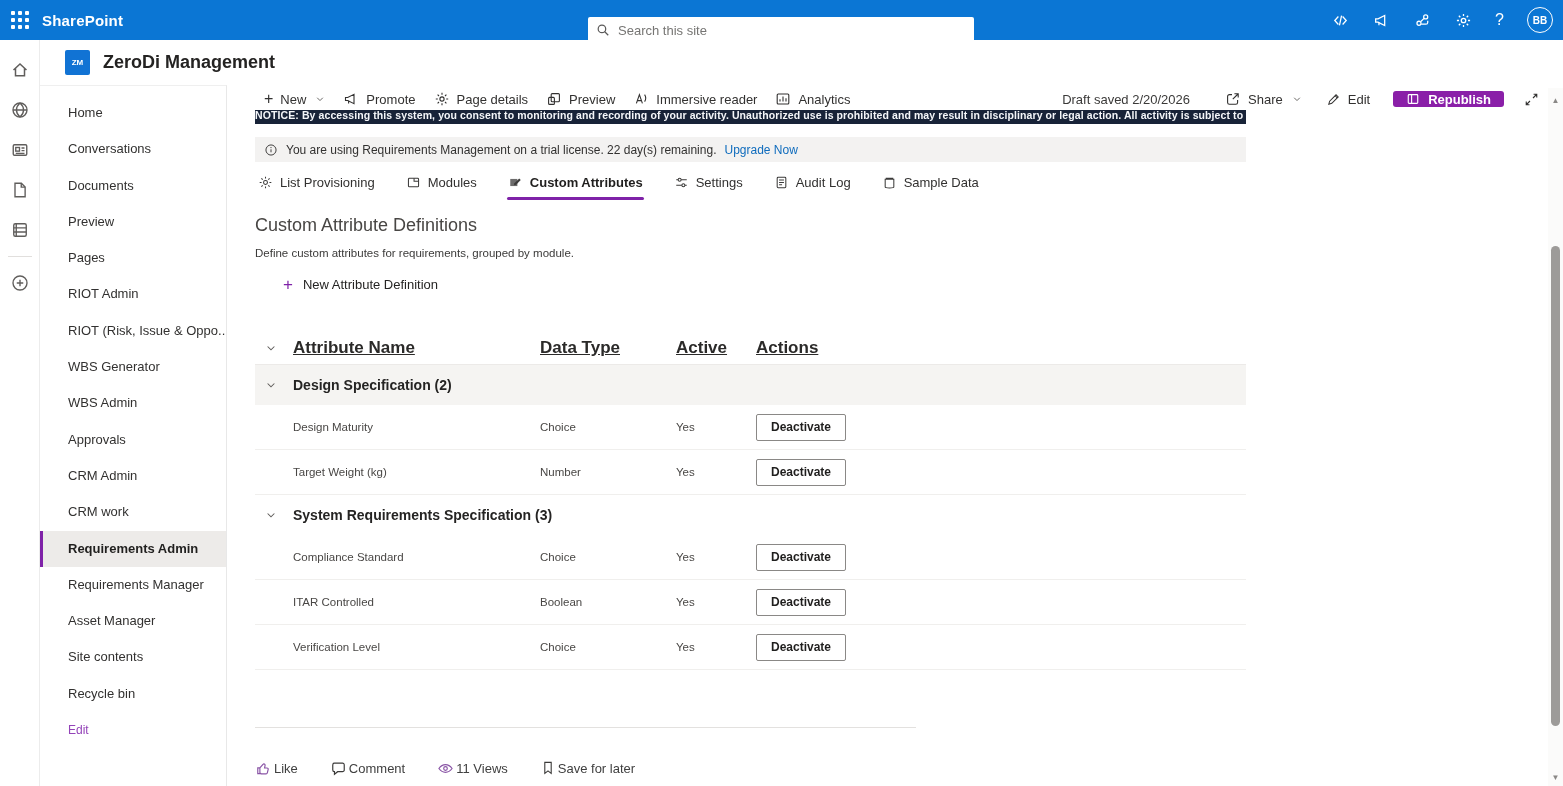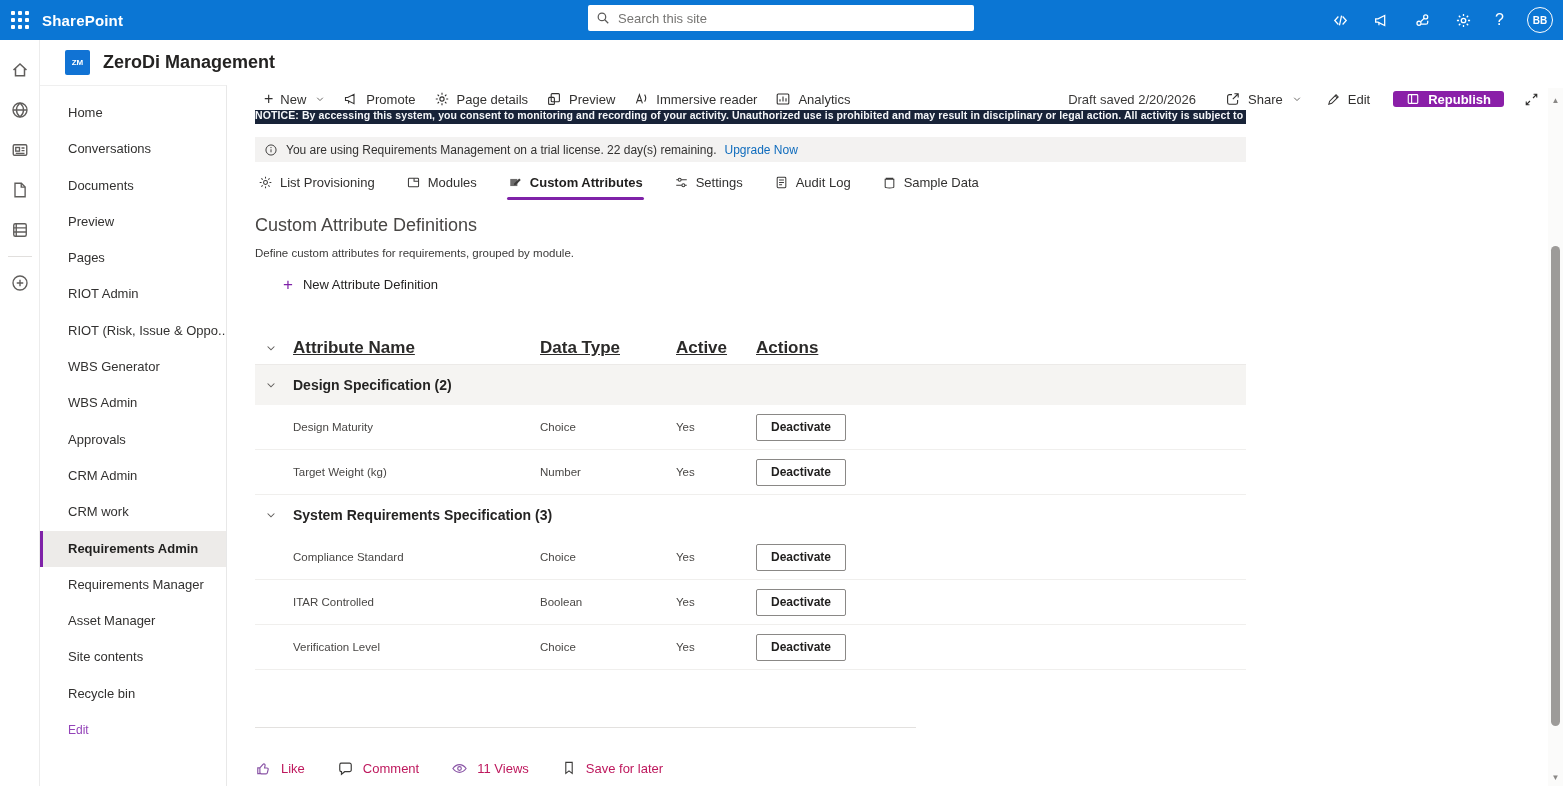--- a/index.html
+++ b/index.html
@@ -7,21 +7,21 @@
     font-family:"Liberation Sans", sans-serif; }
   svg { display:block; }
 
   
   .topbar { position:absolute; top:0; left:0; width:1563px; height:40px;
     background:#0b76d4; display:flex; align-items:center; color:#fff; z-index:50; }
   .waffle { width:40px; height:40px; display:flex; align-items:center; justify-content:center; cursor:pointer; }
   .waffle-grid { display:grid; grid-template-columns:repeat(3,4px); grid-gap:3px; }
   .waffle-grid i { width:4px; height:4px; background:#fff; border-radius:1px; }
   .topbar-app { font-size:15px; font-weight:700; margin-left:2px; letter-spacing:.2px; }
-  .searchbox { position:absolute; left:588px; top:5px; width:386px; height:26px; background:#fff;
+  .searchbox { position:absolute; left:588px; top:17px; width:386px; height:26px; background:#fff;
     border-radius:2px; display:flex; align-items:center; padding:0 8px; color:#605e5c; }
   .searchbox input { border:none; outline:none; flex:1; font-size:13px; margin-left:8px;
     font-family:"Liberation Sans", sans-serif; color:#323130; }
   .searchbox input::placeholder { color:#767573; }
   .topbar-right { position:absolute; right:10px; top:0; height:40px; display:flex; align-items:center; gap:23px; }
   .tb-icon { width:18px; height:18px; color:#fff; cursor:pointer; display:flex; align-items:center; justify-content:center; }
   .tb-help { font-size:16px; font-weight:400; cursor:pointer; }
   .avatar { width:26px; height:26px; border:1.5px solid #fff; border-radius:50%;
     display:flex; align-items:center; justify-content:center; font-size:10px; font-weight:700; cursor:pointer; }
 
@@ -48,21 +48,21 @@
   .nav-edit { height:36px; line-height:36px; padding-left:28px; font-size:12px; color:#9343b8; cursor:pointer; }
 
   
   .content { position:absolute; top:85px; left:227px; right:0; bottom:0; background:#fff; overflow:hidden; }
 
   .cmdbar { position:absolute; top:0; left:28px; right:24px; height:28px; display:flex; align-items:center; }
   .cmd-item { display:flex; align-items:center; gap:7px; font-size:13px; color:#323130;
     padding:4px 9px; border-radius:2px; cursor:pointer; white-space:nowrap; }
   .cmd-item .chev { margin-left:2px; color:#605e5c; }
   .cmd-right { margin-left:auto; display:flex; align-items:center; gap:6px; }
-  .draft-status { font-size:13px; color:#3b3a39; margin-right:14px; white-space:nowrap; }
+  .draft-status { font-size:13px; color:#3b3a39; margin-right:20px; white-space:nowrap; }
   .btn-republish { display:flex; align-items:center; gap:8px; background:#8a1fa8; color:#fff;
     border:none; height:16px; padding:0 13px; font-size:13px; font-weight:700; border-radius:3px;
     cursor:pointer; font-family:"Liberation Sans", sans-serif; margin-left:8px; }
   .expand-btn { margin-left:14px; color:#323130; cursor:pointer; }
 
   .notice-banner { position:absolute; top:25px; left:28px; width:991px; height:14px; background:#182338;
     overflow:hidden; text-align:center; }
   .notice-banner span { display:inline-block; font-size:10.5px; line-height:15px; color:#f4f6f9;
     transform:translateY(-5px); font-weight:700; letter-spacing:.1px; white-space:nowrap; }
 
@@ -94,21 +94,21 @@
   .group-row.shaded { background:#f5f4f2; }
   .group-row .chev-cell { padding-left:10px; color:#605e5c; }
   .group-name { grid-column:2 / 6; font-size:14px; font-weight:700; color:#252423; }
   .data-row { height:45px; border-bottom:1px solid #f0efed; color:#494745; }
   .data-row:last-child { border-bottom:1px solid #f0efed; }
   .btn-deactivate { width:90px; height:27px; background:#fff; border:1px solid #8a8886; border-radius:2px;
     font-size:12px; font-weight:700; color:#201f1e; cursor:pointer; font-family:"Liberation Sans", sans-serif; }
 
   .comments-divider { position:absolute; top:642px; left:28px; width:661px; border-top:1px solid #e3e1df; }
   .social-bar { position:absolute; top:668px; left:28px; display:flex; align-items:center; gap:32px; height:30px; }
-  .social-item { display:flex; align-items:center; gap:9px; font-size:13px; color:#be185d; cursor:pointer; }
+  .social-item { display:flex; align-items:center; gap:2px; font-size:13px; color:#404040; cursor:pointer; }
   .icon-purple { color:#8a55a6; }
   .icon-dark { color:#3b3a39; }
 
   
   .scrollbar { position:absolute; top:3px; right:0; width:15px; bottom:0; background:#fbfbfa; }
   .sb-arrow { position:absolute; left:0; width:15px; height:14px; display:flex; align-items:center;
     justify-content:center; color:#8a8886; font-size:8px; cursor:pointer; }
   .sb-up { top:5px; }
   .sb-down { bottom:2px; }
   .sb-thumb { position:absolute; left:3px; width:9px; top:158px; height:480px; background:#9d9b99;

